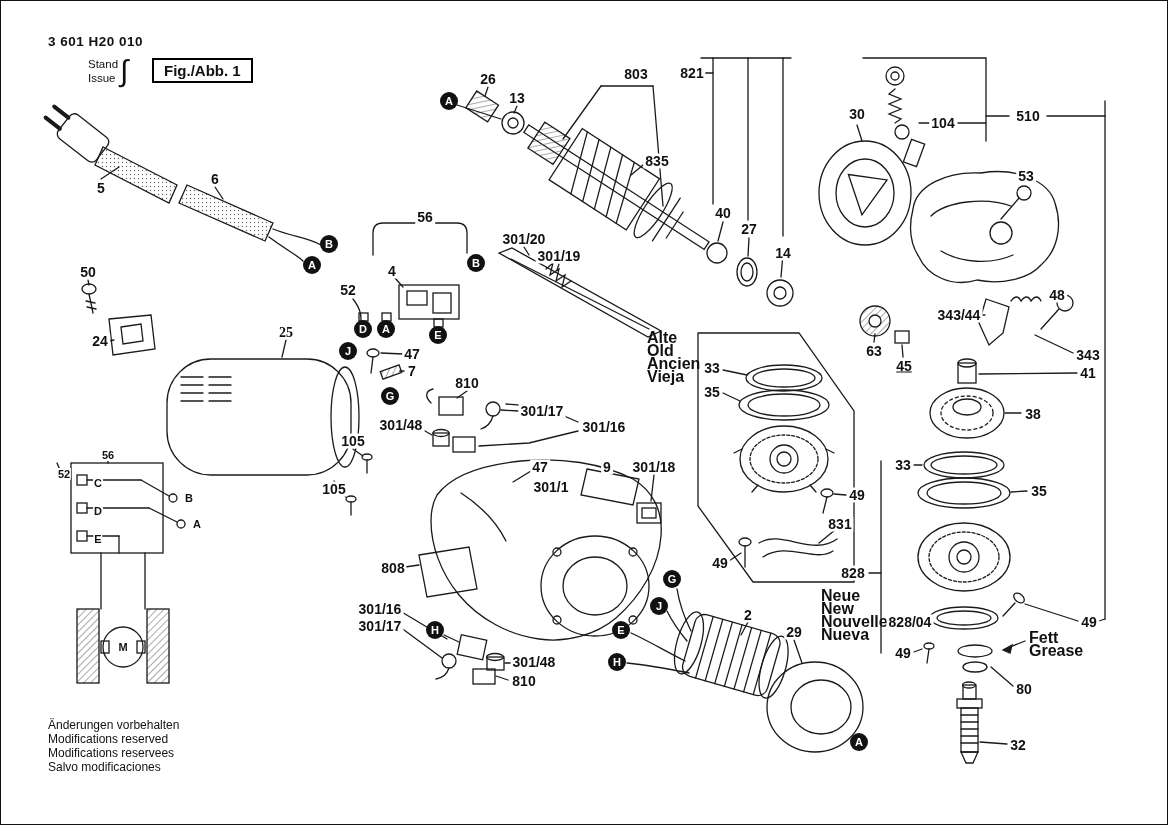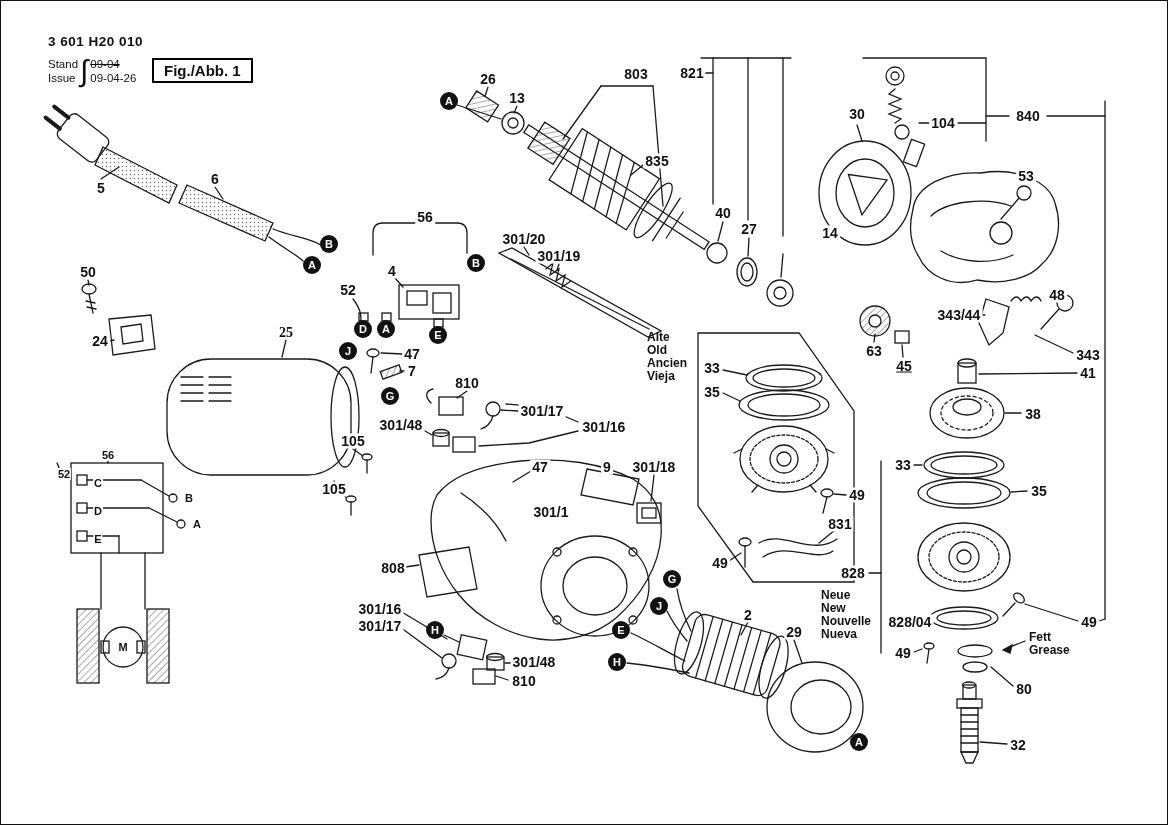--- a/index.html
+++ b/index.html
@@ -18,28 +18,28 @@
     position:absolute;transform:translate(-50%,-50%);
     width:18px;height:18px;border-radius:50%;background:#111;color:#fff;
     font-size:11px;font-weight:bold;display:flex;align-items:center;justify-content:center;
   }
   .sch-label{
     position:absolute;transform:translate(-50%,-50%);
     font-size:11px;font-weight:bold;background:#fff;padding:0 1px;
   }
   .pn{position:absolute;left:47px;top:33px;font-size:13.5px;font-weight:bold;letter-spacing:.5px;}
   .rev{position:absolute;left:47px;top:56px;display:flex;align-items:center;font-size:11.5px;}
-  .rev .col{display:flex;flex-direction:column;line-height:14px;}
+  .rev .col{display:flex;flex-direction:column;line-height:14px;margin-left:40px;}
   .rev .brace{font-size:30px;font-weight:normal;margin:0 2px;line-height:28px;}
   .rev .struck{text-decoration:line-through;}
   .fig-box{
     position:absolute;left:151px;top:57px;border:2.5px solid #000;
     padding:2px 10px;font-size:15px;font-weight:bold;background:#fff;
   }
-  .legend{position:absolute;font-size:12px;font-weight:bold;line-height:13px;white-space:nowrap;}
+  .legend{position:absolute;font-size:16px;font-weight:bold;line-height:13px;white-space:nowrap;}
   .footer{position:absolute;left:47px;top:717px;font-size:12px;line-height:14px;}
   .footer div{white-space:nowrap;}
 </style>
 </head>
 <body>
 
 <div class="stage">
 
   <svg class="art" width="1168" height="825" viewBox="0 0 1168 825">
     <defs>
@@ -423,35 +423,41 @@
     <div>Neue</div>
     <div>New</div>
     <div>Nouvelle</div>
     <div>Nueva</div>
   </div>
   <div class="legend" style="left:1028px;top:630px">
     <div>Fett</div>
     <div>Grease</div>
   </div>
 
+  <div class="footer">
+    <div>Änderungen vorbehalten</div>
+    <div>Modifications reserved</div>
+    <div>Modifications reservees</div>
+    <div>Salvo modificaciones</div>
+  </div>
 
 <div class="part-label" style="left: 100px; top: 187px;">5</div>
     <div class="part-label" style="left: 214px; top: 178px;">6</div>
     <div class="part-label" style="left: 487px; top: 78px;">26</div>
     <div class="part-label" style="left: 516px; top: 97px;">13</div>
     <div class="part-label" style="left: 635px; top: 73px;">803</div>
     <div class="part-label" style="left: 691px; top: 72px;">821</div>
     <div class="part-label" style="left: 856px; top: 113px;">30</div>
     <div class="part-label" style="left: 942px; top: 122px;">104</div>
-    <div class="part-label" style="left: 1027px; top: 115px;">840</div>
+    <div class="part-label" style="left: 1027px; top: 115px;">510</div>
     <div class="part-label" style="left: 656px; top: 160px;">835</div>
     <div class="part-label" style="left: 1025px; top: 175px;">53</div>
     <div class="part-label" style="left: 722px; top: 212px;">40</div>
     <div class="part-label" style="left: 748px; top: 228px;">27</div>
-    <div class="part-label" style="left: 782px; top: 232px; margin-left: 47px;">14</div>
+    <div class="part-label" style="left: 782px; top: 252px;">14</div>
     <div class="part-label" style="left: 424px; top: 216px;">56</div>
     <div class="part-label" style="left: 523px; top: 238px;">301/20</div>
     <div class="part-label" style="left: 558px; top: 255px;">301/19</div>
     <div class="part-label" style="left: 87px; top: 271px;">50</div>
     <div class="part-label" style="left: 347px; top: 289px;">52</div>
     <div class="part-label" style="left: 391px; top: 270px;">4</div>
     <div class="part-label" style="left: 99px; top: 340px;">24</div>
     <div class="part-label" style="left: 285px; top: 331px; font-family: Liberation Serif, serif;">25</div>
     <div class="part-label" style="left: 958px; top: 314px;">343/44</div>
     <div class="part-label" style="left: 1056px; top: 294px;">48</div>
@@ -466,21 +472,21 @@
     <div class="part-label" style="left: 411px; top: 370px;">7</div>
     <div class="part-label" style="left: 466px; top: 382px;">810</div>
     <div class="part-label" style="left: 541px; top: 410px;">301/17</div>
     <div class="part-label" style="left: 603px; top: 426px;">301/16</div>
     <div class="part-label" style="left: 400px; top: 424px;">301/48</div>
     <div class="part-label" style="left: 352px; top: 440px;">105</div>
     <div class="part-label" style="left: 333px; top: 488px;">105</div>
     <div class="part-label" style="left: 539px; top: 466px;">47</div>
     <div class="part-label" style="left: 606px; top: 466px;">9</div>
     <div class="part-label" style="left: 653px; top: 466px;">301/18</div>
-    <div class="part-label" style="left: 550px; top: 511px;">301/1</div>
+    <div class="part-label" style="left: 550px; top: 486px;">301/1</div>
     <div class="part-label" style="left: 902px; top: 464px;">33</div>
     <div class="part-label" style="left: 1038px; top: 490px;">35</div>
     <div class="part-label" style="left: 856px; top: 494px;">49</div>
     <div class="part-label" style="left: 839px; top: 523px;">831</div>
     <div class="part-label" style="left: 719px; top: 562px;">49</div>
     <div class="part-label" style="left: 852px; top: 572px;">828</div>
     <div class="part-label" style="left: 392px; top: 567px;">808</div>
     <div class="part-label" style="left: 379px; top: 608px;">301/16</div>
     <div class="part-label" style="left: 379px; top: 625px;">301/17</div>
     <div class="part-label" style="left: 533px; top: 661px;">301/48</div>

